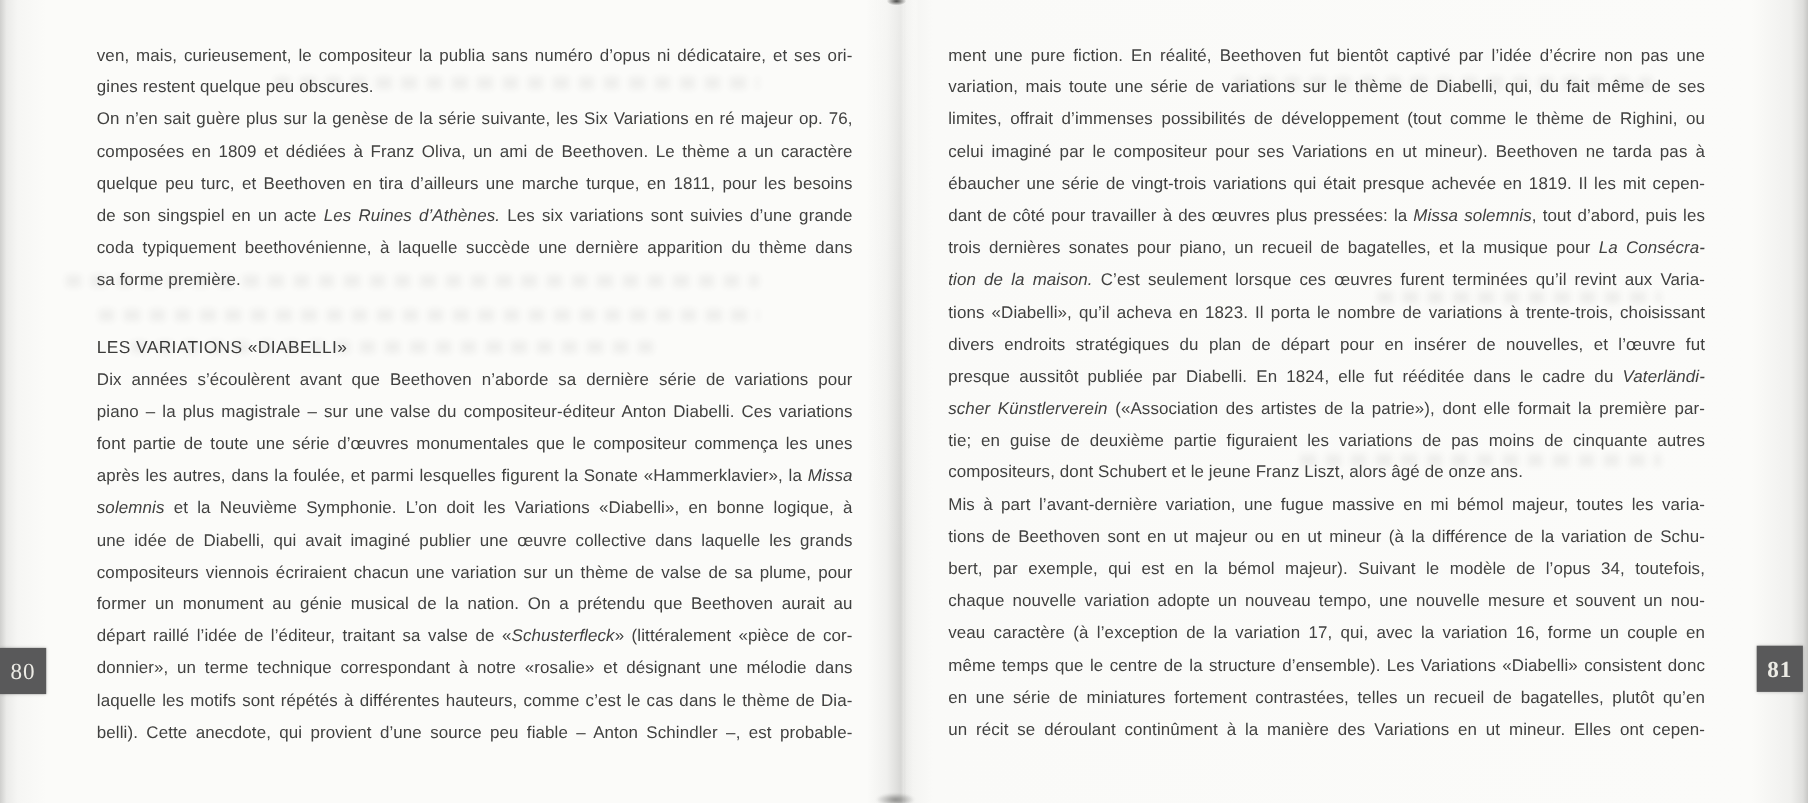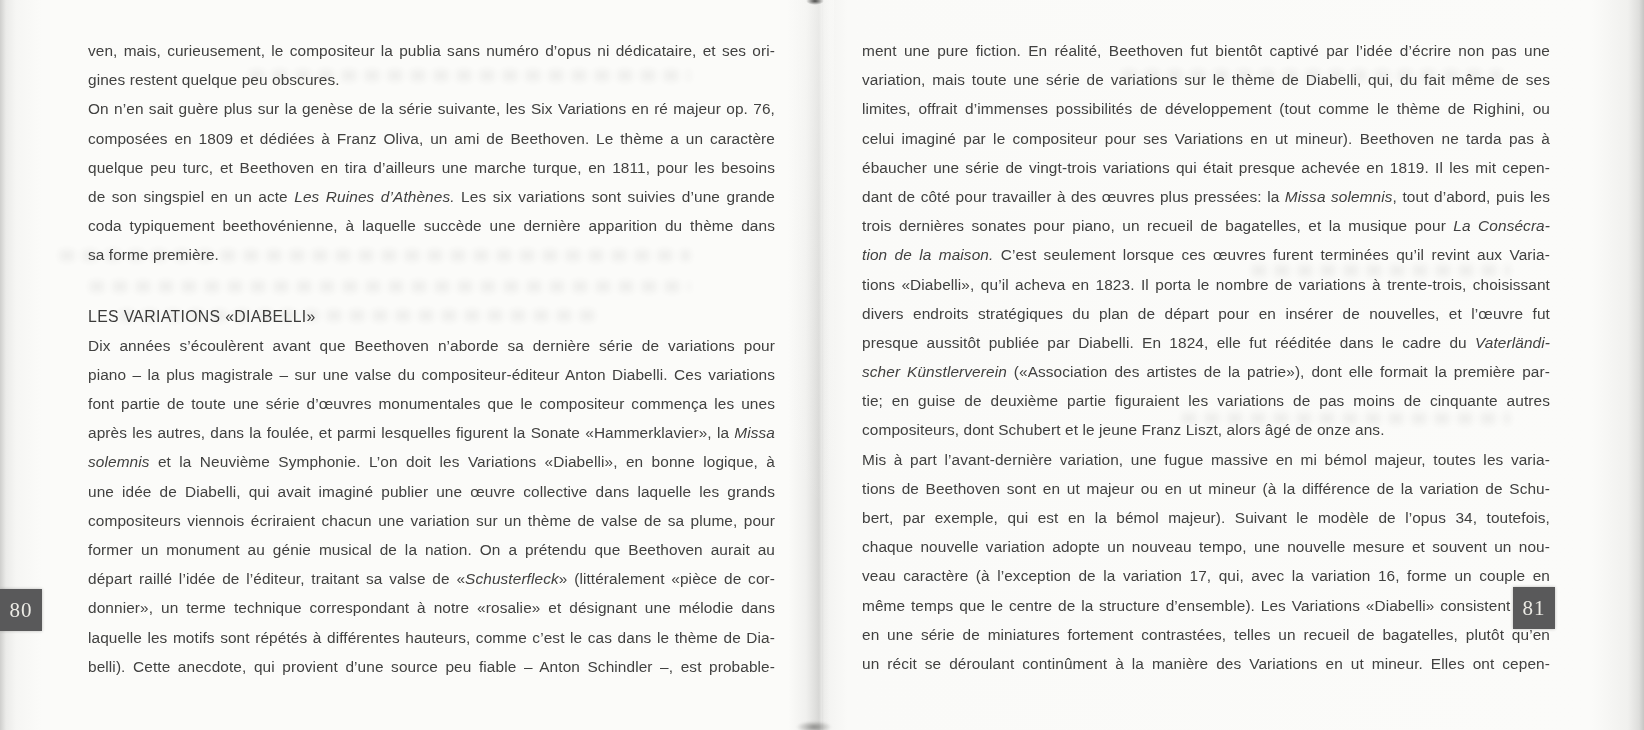--- a/index.html
+++ b/index.html
@@ -77,21 +77,21 @@
     width:42px;height:42px;
     background:#59595a;
     color:#ecebe5;
     font-family:"Liberation Serif", serif;
     font-size:21px;
     display:flex;align-items:center;justify-content:center;
     letter-spacing:1px;
     box-shadow:0 0 3px rgba(0,0,0,0.25);
   }
   .badge-left{left:0;top:589px;}
-  .badge-right{left:1513px;top:587px;}
+  .badge-right{left:1597px;top:587px;font-weight:bold;}
   
   .ghost{
     position:absolute;height:11px;
     background:repeating-linear-gradient(90deg,rgba(60,60,58,0.6) 0 14px,rgba(60,60,58,0) 14px 23px);
     filter:blur(3px);
     opacity:0.10;
     pointer-events:none;
   }
 </style>
 </head>

